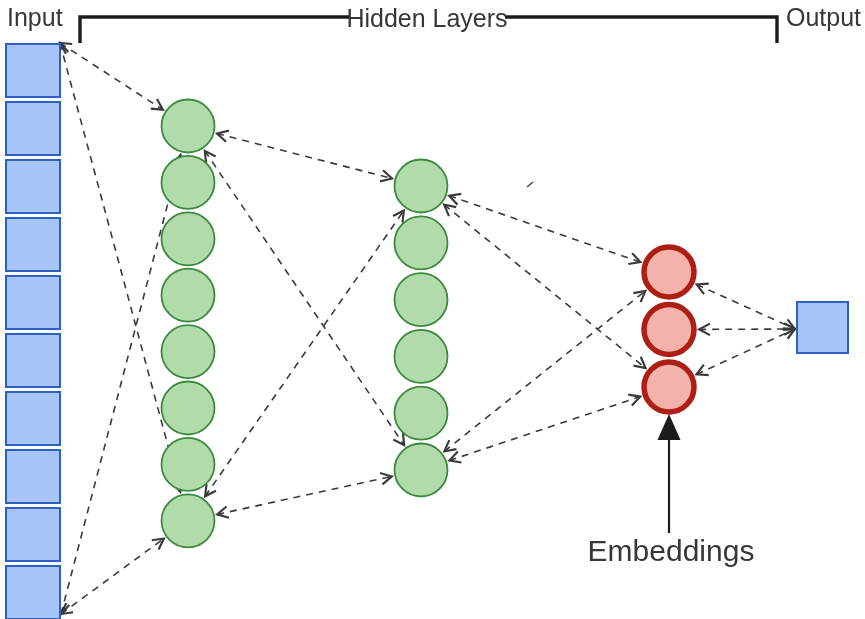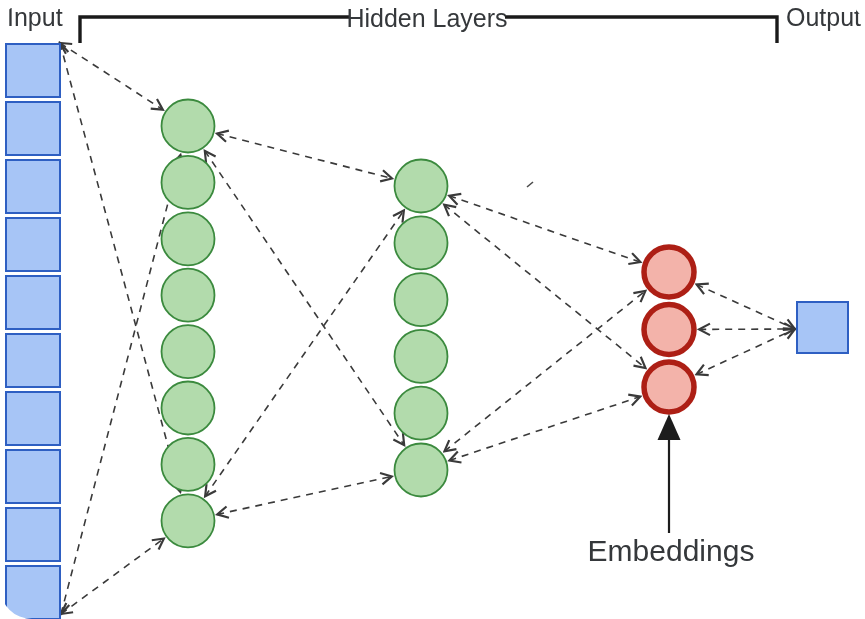--- a/index.html
+++ b/index.html
@@ -3,21 +3,20 @@
 <meta charset="utf-8">
 <style>
   html, body { margin: 0; padding: 0; background: #ffffff; }
   .canvas {
     position: relative;
     width: 865px;
     height: 619px;
     background: #ffffff;
     overflow: hidden;
     font-family: "Liberation Sans", sans-serif;
-    border-radius: 32px;
   }
   svg text {
     font-family: "Liberation Sans", sans-serif;
   }
   .diagram-label { font-weight: 400; }
 </style>
 </head>
 <body>
 
 <div class="canvas">

